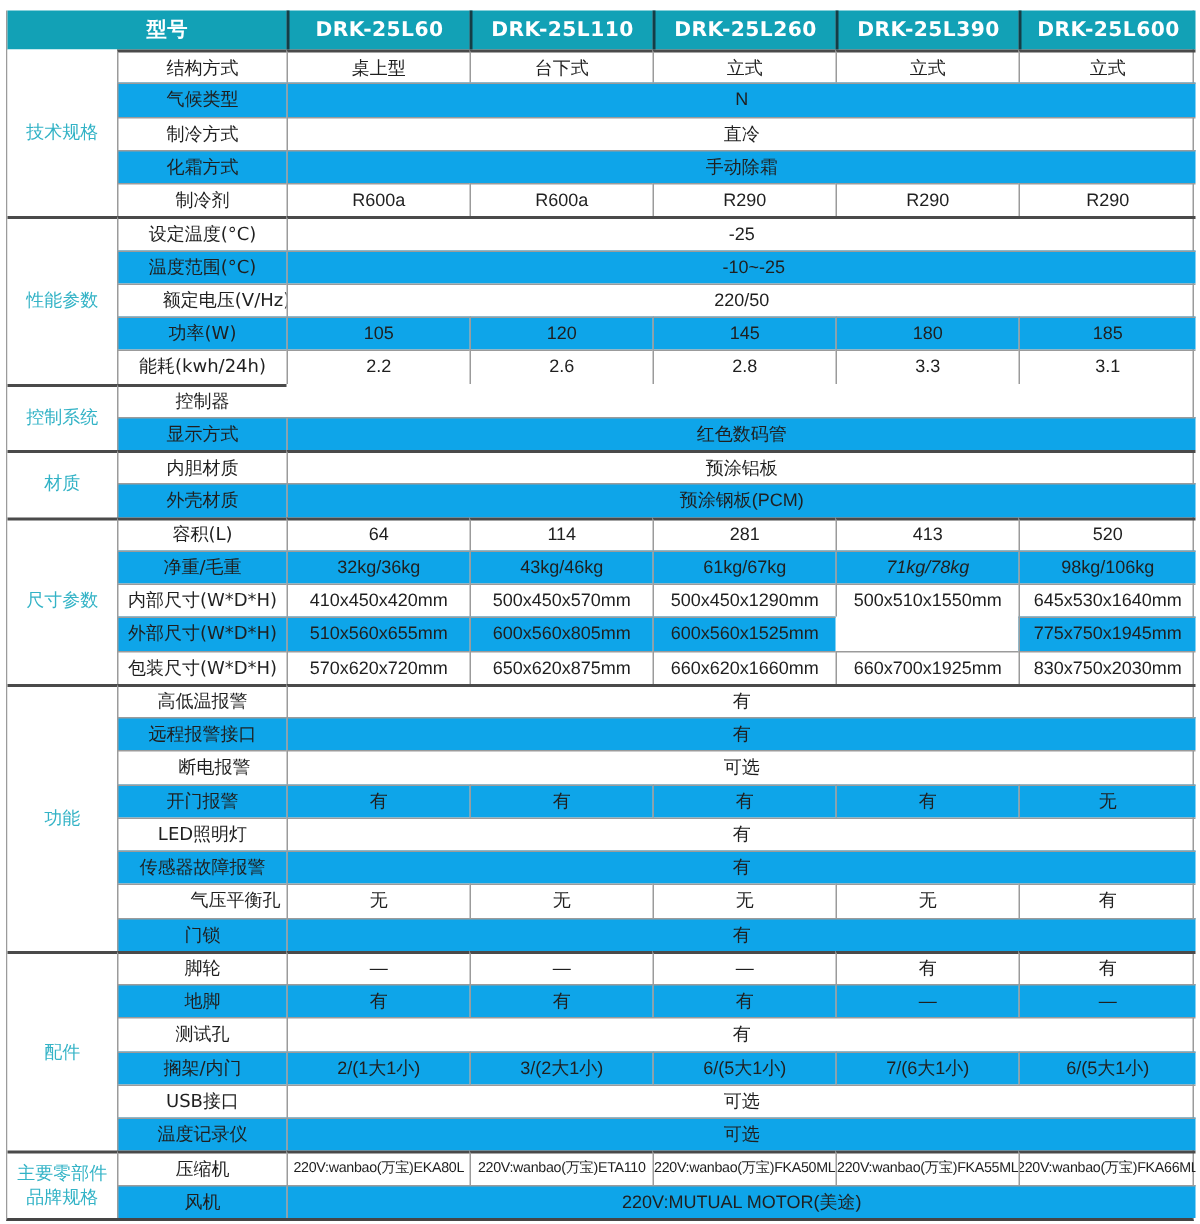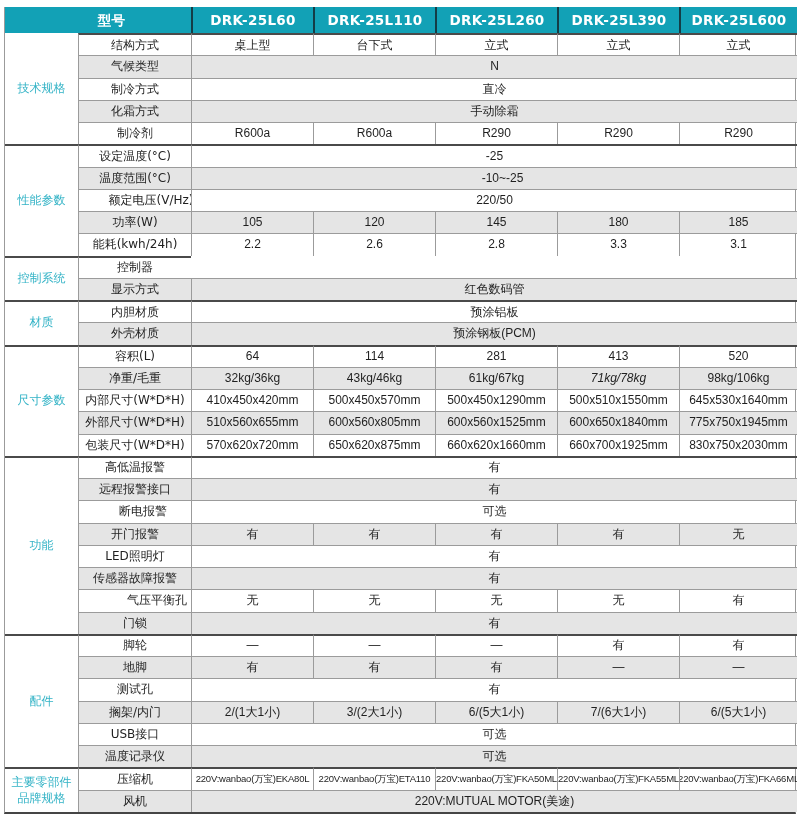--- a/index.html
+++ b/index.html
@@ -26,21 +26,21 @@
   }
   .hdr.model{border-left:2px solid #143d46;}
   .hdr.corner{padding-left:73px;}
   .grp{
     color:#33b3c6;font-size:12px;white-space:normal;text-align:center;
     line-height:1.3;padding:0 4px;background:#fff;
   }
   .sec-start{border-top:2px solid #4a4a4a;}
   .row-line{border-top:1px solid #9b9b9b;}
   .vline{border-left:1px solid #9b9b9b;}
-  .stripe{background:#e5e5e5;}
+  .stripe{background:#0ea5e9;}
   .val{font-family:"Liberation Sans","DejaVu Sans",sans-serif;}
   .small{font-size:9.5px;letter-spacing:-0.2px;}
 </style>
 </head>
 <body>
 
 <div id="spec-table">
     <div class="cell hdr corner" style="grid-area: 1 / 1 / auto / 3; padding-left: 27px;">型号</div>
     <div class="cell hdr model" style="grid-area: 1 / 3;">DRK-25L60</div>
     <div class="cell hdr model" style="grid-area: 1 / 4;">DRK-25L110</div>
@@ -110,21 +110,20 @@
     <div class="cell vline row-line" style="grid-area: 18 / 2;">内部尺寸(W*D*H)</div>
     <div class="cell vline val row-line" style="grid-area: 18 / 3;">410x450x420mm</div>
     <div class="cell vline val row-line" style="grid-area: 18 / 4;">500x450x570mm</div>
     <div class="cell vline val row-line" style="grid-area: 18 / 5;">500x450x1290mm</div>
     <div class="cell vline val row-line" style="grid-area: 18 / 6;">500x510x1550mm</div>
     <div class="cell vline val row-line" style="grid-area: 18 / 7;">645x530x1640mm</div>
     <div class="cell vline row-line stripe" style="grid-area: 19 / 2;">外部尺寸(W*D*H)</div>
     <div class="cell vline val row-line stripe" style="grid-area: 19 / 3;">510x560x655mm</div>
     <div class="cell vline val row-line stripe" style="grid-area: 19 / 4;">600x560x805mm</div>
     <div class="cell vline val row-line stripe" style="grid-area: 19 / 5;">600x560x1525mm</div>
-    <div class="cell vline val row-line stripe" style="grid-area: 19 / 6;">600x650x1840mm</div>
     <div class="cell vline val row-line stripe" style="grid-area: 19 / 7;">775x750x1945mm</div>
     <div class="cell vline row-line" style="grid-area: 20 / 2;">包装尺寸(W*D*H)</div>
     <div class="cell vline val row-line" style="grid-area: 20 / 3;">570x620x720mm</div>
     <div class="cell vline val row-line" style="grid-area: 20 / 4;">650x620x875mm</div>
     <div class="cell vline val row-line" style="grid-area: 20 / 5;">660x620x1660mm</div>
     <div class="cell vline val row-line" style="grid-area: 20 / 6;">660x700x1925mm</div>
     <div class="cell vline val row-line" style="grid-area: 20 / 7;">830x750x2030mm</div>
     <div class="cell grp sec-start" style="grid-area: 21 / 1 / 29;">功能</div>
     <div class="cell vline sec-start" style="grid-area: 21 / 2;">高低温报警</div>
     <div class="cell vline val sec-start" style="grid-area: 21 / 3 / auto / 8;">有</div>

